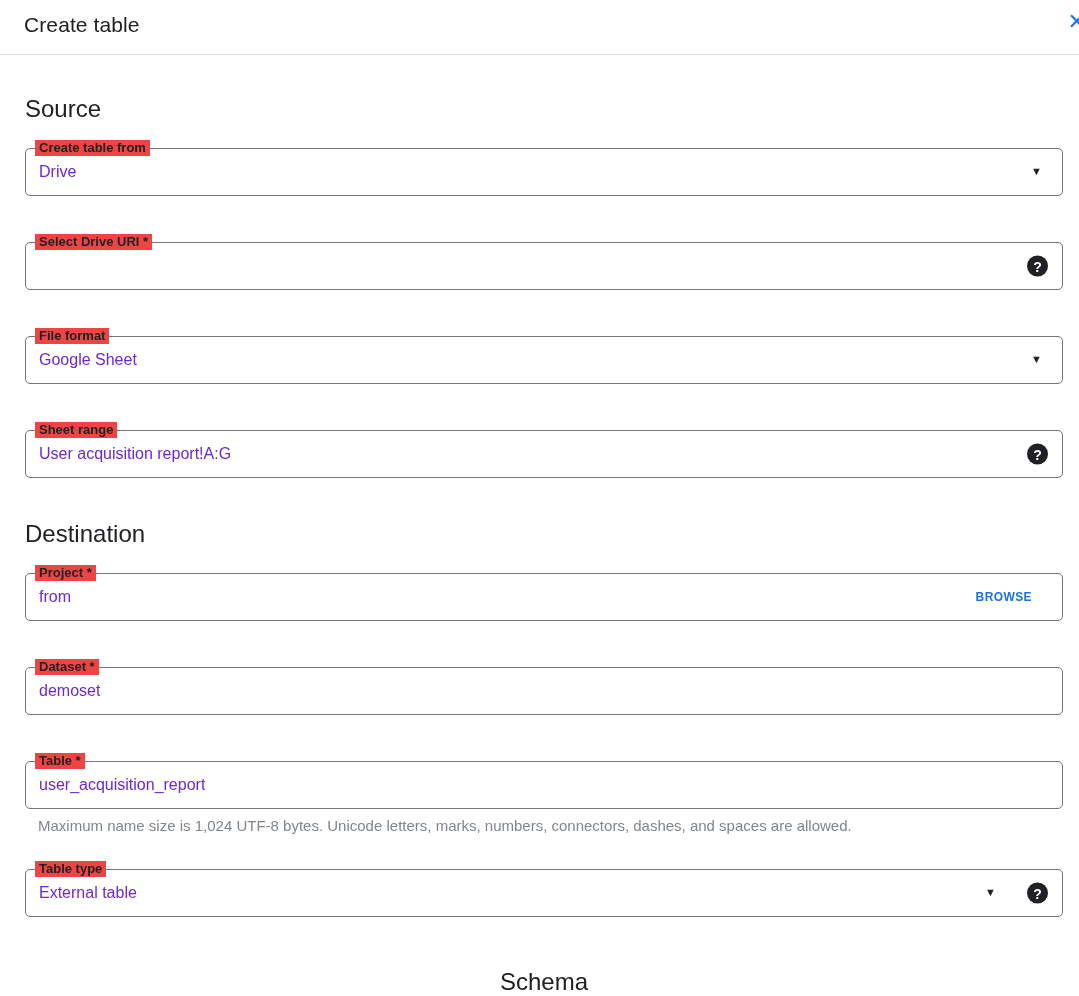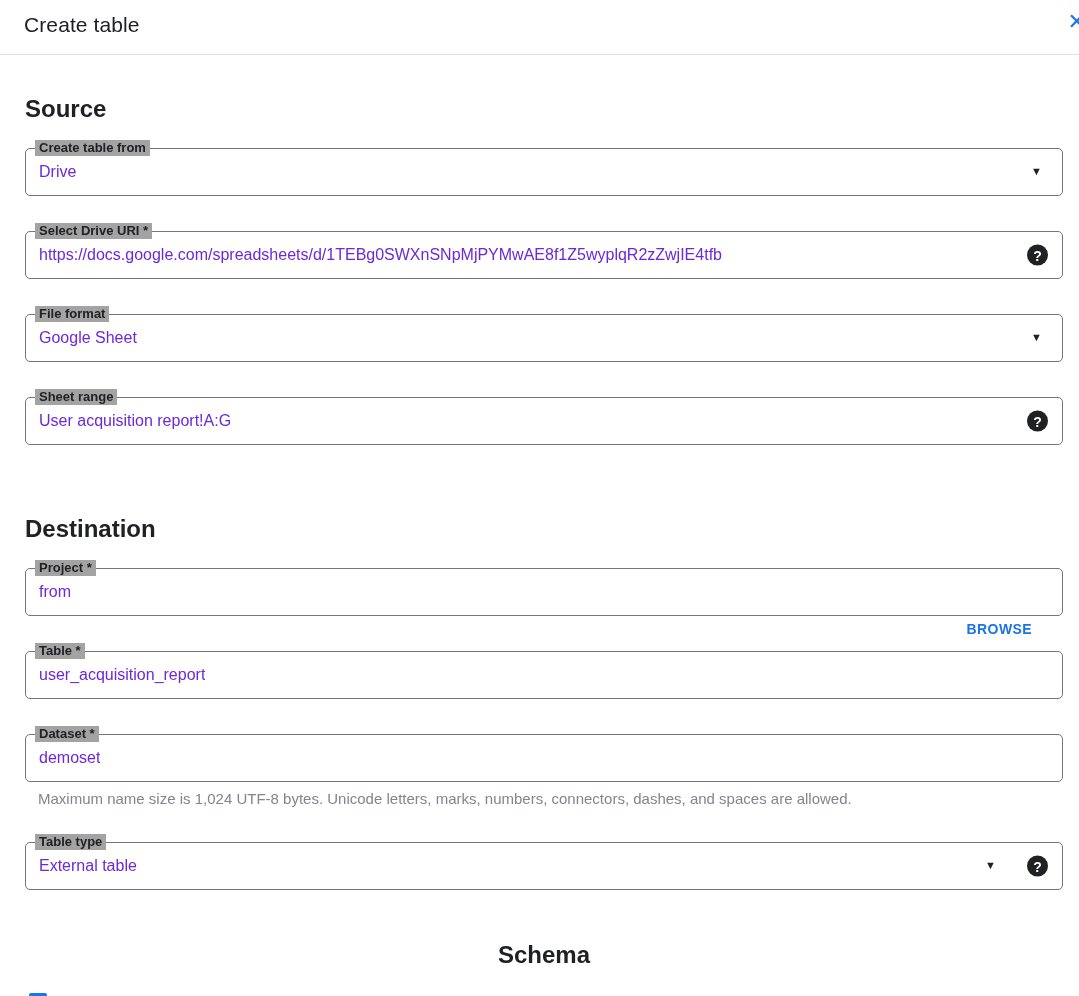--- a/index.html
+++ b/index.html
@@ -35,46 +35,46 @@
     color: #1a73e8;
     font-size: 22px;
     font-weight: 400;
     cursor: pointer;
     line-height: 22px;
   }
   
   .content { padding: 0 16px 0 25px; }
   .section-heading {
     font-size: 24px;
-    font-weight: 700;
+    font-weight: 400;
     color: #202124;
     line-height: 28px;
   }
   .heading-source { margin-top: 40px; }
-  .heading-destination { margin-top: 70px; }
+  .heading-destination { margin-top: 42px; }
   .heading-schema { margin-top: 51px; text-align: center; }
   
   .field {
     position: relative;
     height: 48px;
     border: 1px solid #757575;
     border-radius: 5px;
     display: flex;
     align-items: center;
     padding: 0 14px 0 13px;
     background: #fff;
     cursor: text;
   }
   .field.first-of-section { margin-top: 25px; }
-  .field + .field { margin-top: 35px; }
+  .field + .field { margin-top: 46px; }
   .field-label {
     position: absolute;
     top: -9px;
     left: 9px;
-    background: #a3a3a3;
+    background: #ef4444;
     padding: 0 4px;
     font-size: 13px;
     font-weight: 600;
     color: #202124;
     line-height: 16px;
     white-space: nowrap;
   }
   .field-value {
     font-size: 16px;
     color: #6d28d9;
@@ -110,25 +110,24 @@
   }
   .browse-btn {
     position: absolute;
     right: 30px;
     top: 50%;
     transform: translateY(-50%);
     background: none;
     border: none;
     color: #1a73e8;
     font-family: "Liberation Sans", sans-serif;
-    font-size: 14px;
+    font-size: 12px;
     font-weight: 600;
     letter-spacing: 0.4px;
     cursor: pointer;
-    margin-top: 37px;
   }
   .helper-text {
     margin: 8px 0 34px 13px;
     font-size: 15px;
     color: #80868b;
     line-height: 18px;
   }
   
   .checkbox-row {
     margin-top: 24px;
@@ -165,21 +164,20 @@
   <div class="section-heading heading-source">Source</div>
 
   <div class="field first-of-section">
     <span class="field-label">Create table from</span>
     <span class="field-value">Drive</span>
     <span class="caret">▼</span>
   </div>
 
   <div class="field">
     <span class="field-label">Select Drive URI *</span>
-    <span class="field-value">https://docs.google.com/spreadsheets/d/1TEBg0SWXnSNpMjPYMwAE8f1Z5wyplqR2zZwjIE4tfb</span>
     <span class="help-icon">?</span>
   </div>
 
   <div class="field">
     <span class="field-label">File format</span>
     <span class="field-value">Google Sheet</span>
     <span class="caret">▼</span>
   </div>
 
   <div class="field">
@@ -190,27 +188,27 @@
 
   <div class="section-heading heading-destination">Destination</div>
 
   <div class="field first-of-section">
     <span class="field-label">Project *</span>
     <span class="field-value">from</span>
     <button class="browse-btn">BROWSE</button>
   </div>
 
   <div class="field">
+    <span class="field-label">Dataset *</span>
+    <span class="field-value">demoset</span>
+  </div>
+
+  <div class="field">
     <span class="field-label">Table *</span>
     <span class="field-value">user_acquisition_report</span>
-  </div>
-
-  <div class="field">
-    <span class="field-label">Dataset *</span>
-    <span class="field-value">demoset</span>
   </div>
   <div class="helper-text">Maximum name size is 1,024 UTF-8 bytes. Unicode letters, marks, numbers, connectors, dashes, and spaces are allowed.</div>
 
   <div class="field">
     <span class="field-label">Table type</span>
     <span class="field-value">External table</span>
     <span class="caret with-help">▼</span>
     <span class="help-icon">?</span>
   </div>
 

